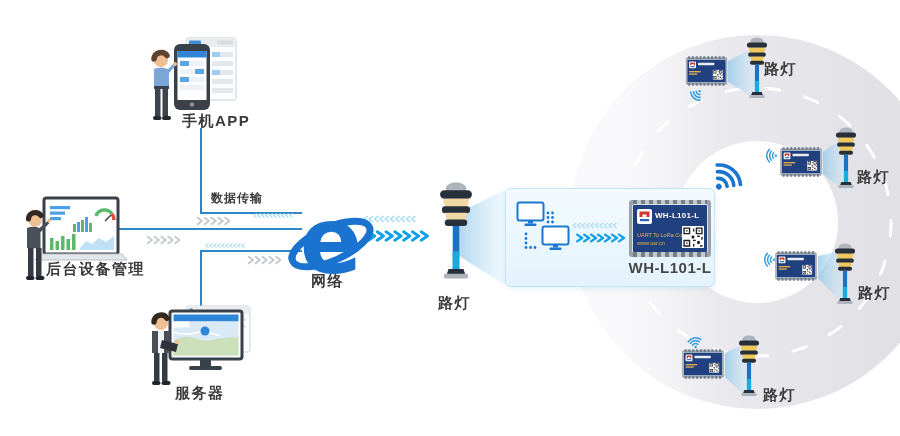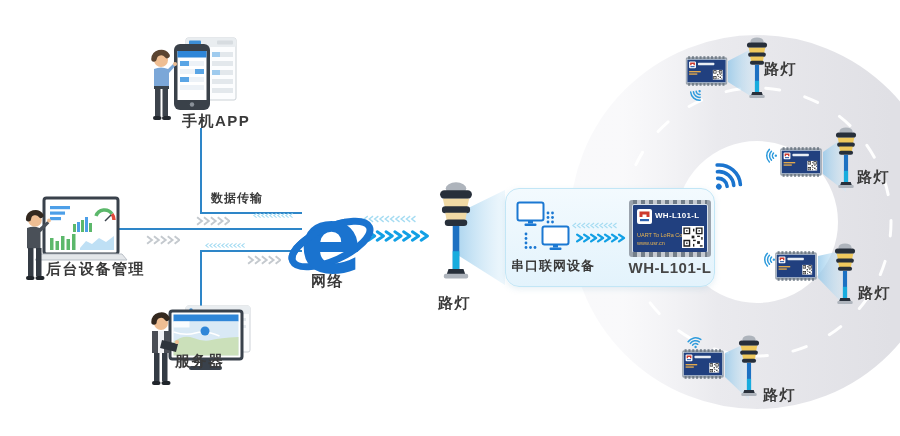--- a/index.html
+++ b/index.html
@@ -13,21 +13,21 @@
   .lbl.small{font-size:12px;letter-spacing:1px;}
   .conn{stroke:var(--line,#2E86C8);stroke-width:2;fill:none;}
   .cg{color:var(--chev-gray,#C4C9CE);}
   .cl{color:var(--chev-light,#A6DCF2);}
   .cb{color:var(--chev-bold,#12A0E5);}
   .ie{fill:var(--ie-blue,#1A73CF);}
   .iestroke{stroke:var(--ie-blue,#1A73CF);}
   
   .callout{position:absolute;left:505px;top:188px;width:208px;height:97px;
            background:linear-gradient(180deg,#F3FAFE 0%,#E3F3FC 100%);
-           border:1px solid var(--box-border,#C2E6F6);border-radius:14px;
+           border:1px solid var(--box-border,#C2E6F6);border-radius:6px;
            box-shadow:0 2px 6px rgba(120,170,200,.18);}
   .box-label{position:absolute;left:5px;top:68px;width:118px;font-size:13px;font-weight:700;
              letter-spacing:1px;color:#3A3A3A;}
   .mod-caption{position:absolute;left:121px;top:70px;width:86px;text-align:center;
                font-size:15px;font-weight:700;color:#474747;letter-spacing:.5px;}
   
   .module{position:absolute;left:123px;top:11px;width:82px;height:57px;
           background:var(--module-gray,#9AA3AD);border-radius:3px;}
   .module::before,.module::after{content:"";position:absolute;left:4px;right:4px;height:5px;
           background:repeating-linear-gradient(90deg,#737E89 0 4px,#C6CBD1 4px 8px);}
@@ -188,21 +188,20 @@
           <rect x="3" y="10" width="9" height="2.2" fill="#2E62B0"></rect>
         </svg>
         <div class="mod-name">WH-L101-L</div>
         <div class="mod-l1">UART To LoRa Converter</div>
         <div class="mod-l2">www.usr.cn</div>
         <svg class="mod-qr" width="22" height="22" viewBox="0 0 16 16">
           <use href="#qr"></use>
         </svg>
       </div>
     </div>
-    <div class="box-label">串口联网设备</div>
     <div class="mod-caption">WH-L101-L</div>
   </div>
 
   <svg class="abs wifi" style="left:706px;top:160px;color:var(--wifi-blue,#1B74CE);transform:rotate(40deg)" width="36" height="33" viewBox="0 0 24 22">
     <use href="#wifiS"></use>
   </svg>
 
   <svg class="abs" style="left:146px;top:36px" width="92" height="94" viewBox="0 0 92 94">
     <rect x="40" y="2" width="50" height="62" rx="2" fill="#FCFDFE" stroke="#CBD1D6"></rect>
     <rect x="40" y="2" width="50" height="9" rx="2" fill="#E9EDF0"></rect>
@@ -358,21 +357,21 @@
   <svg class="abs wifi" style="left:763px;top:251px;color:var(--wifi-light,#2E9BDC);transform:rotate(-90deg)" width="15" height="14" viewBox="0 0 24 22">
       <use href="#wifiS"></use>
     </svg>
   <svg class="abs wifi" style="left:687px;top:335px;color:var(--wifi-light,#2E9BDC);transform:rotate(-10deg)" width="16" height="14" viewBox="0 0 24 22">
       <use href="#wifiS"></use>
     </svg>
 
   <div class="lbl" style="left:182px;top:112px">手机APP</div>
   <div class="lbl small" style="left:211px;top:190px">数据传输</div>
   <div class="lbl" style="left:46px;top:260px">后台设备管理</div>
-  <div class="lbl" style="left:175px;top:352px">服务器</div>
+  <div class="lbl" style="left:175px;top:384px">服务器</div>
   <div class="lbl" style="left:311px;top:272px">网络</div>
   <div class="lbl" style="left:438px;top:294px">路灯</div>
   <div class="lbl" style="left:764px;top:60px">路灯</div>
   <div class="lbl" style="left:857px;top:168px">路灯</div>
   <div class="lbl" style="left:858px;top:284px">路灯</div>
   <div class="lbl" style="left:763px;top:386px">路灯</div>
 
 </div>
 
 </body></html>

